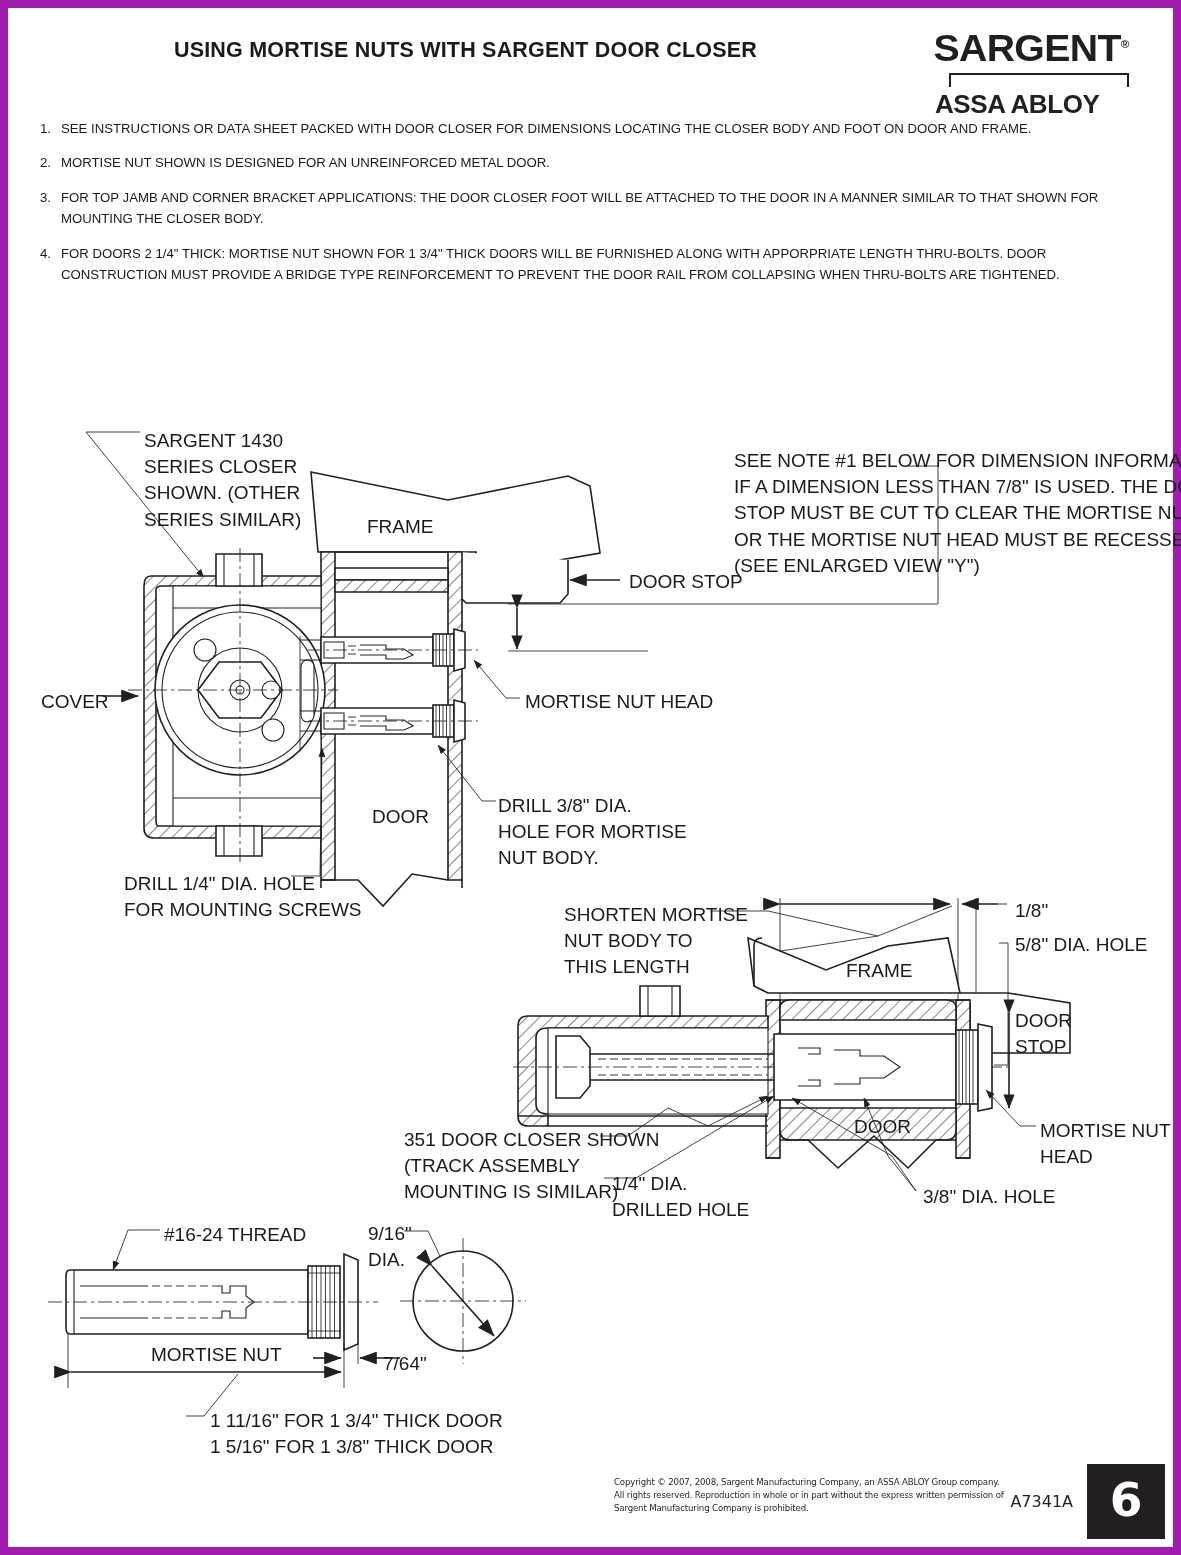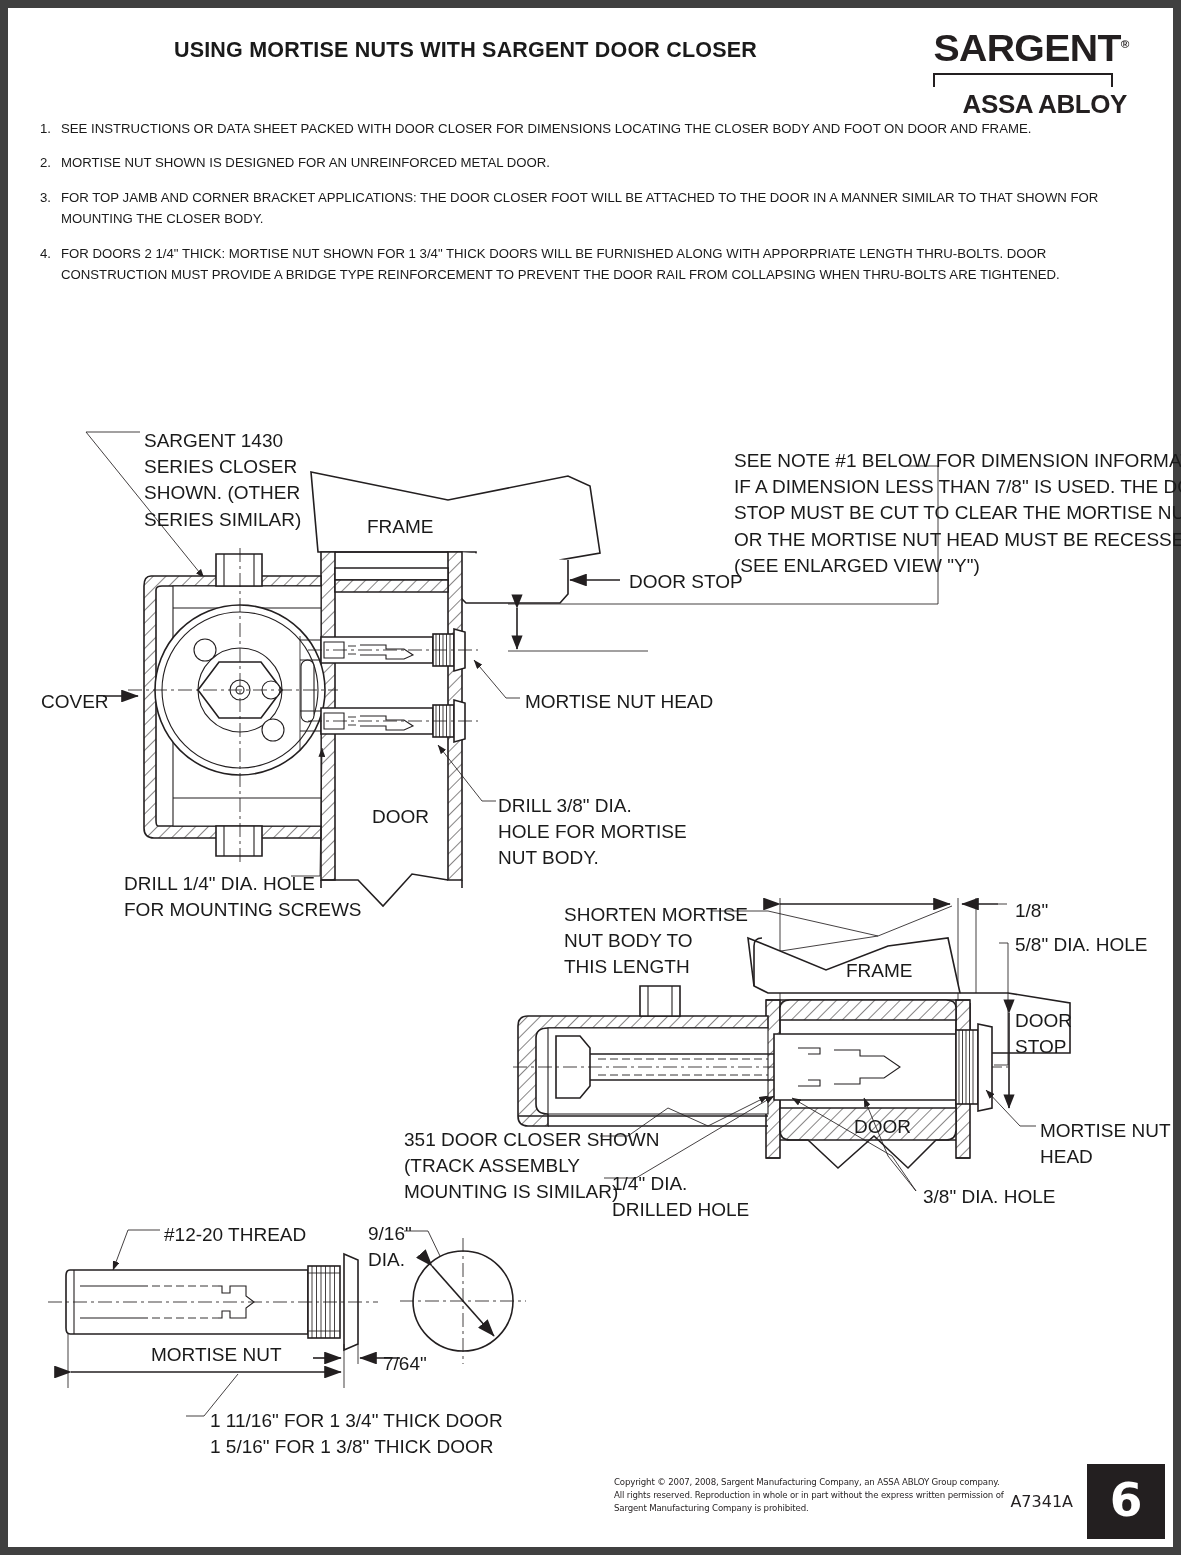--- a/index.html
+++ b/index.html
@@ -5,34 +5,34 @@
   html,body{margin:0;padding:0;background:#ffffff;}
   body{
     width:1181px;height:1555px;
     font-family:"Liberation Sans", sans-serif;
     color:#1a1a1a;
     position:relative;
     overflow:hidden;
   }
   #page{
     position:absolute;inset:0;
-    border:8px solid #404040;
+    border:8px solid #a21caf;
     box-sizing:border-box;
     background:#fff;
   }
   .abs{position:absolute;}
 
   
   #title{
     left:0;right:0;top:30px;
     text-align:center;
     font-size:21.5px;font-weight:bold;letter-spacing:.2px;
     padding-right:250px;
   }
-  #logo-block{ right:50px; top:22px; width:200px; text-align:right;}
+  #logo-block{ right:34px; top:22px; width:200px; text-align:left;}
   #logo-sargent{
     font-size:37px;font-weight:bold;letter-spacing:-0.6px;
     transform:scaleX(1.06);transform-origin:center;
     line-height:1;color:#231f20;
     display:inline-block;position:relative;
   }
   #logo-sargent .reg{font-size:11px;vertical-align:super;font-weight:bold;}
   #logo-bracket{
     margin:6px auto 0;width:176px;height:12px;
     border:2px solid #231f20;border-top:none;
@@ -413,21 +413,21 @@
 
     <g>
       <circle class="ln w15 fillw" cx="455" cy="1293" r="50"></circle>
       <path class="ctr" d="M392 1293 L518 1293"></path>
       <path class="ctr" d="M455 1230 L455 1356"></path>
       <path class="ln w15" d="M424 1258 L486 1328" marker-start="url(#ar)" marker-end="url(#ar)"></path>
       <path class="ln thin" d="M396 1223 L420 1223 L432 1248"></path>
     </g>
   </svg>
 
-  <div class="abs lbl" style="left:156px;top:1214px;">#12-20 THREAD</div>
+  <div class="abs lbl" style="left:156px;top:1214px;">#16-24 THREAD</div>
   <div class="abs lbl" style="left:143px;top:1334px;">MORTISE NUT</div>
   <div class="abs lbl" style="left:360px;top:1213px;">9/16"
 DIA.</div>
   <div class="abs lbl" style="left:375px;top:1343px;">7/64"</div>
   <div class="abs lbl" style="left:202px;top:1400px;">1 11/16" FOR 1 3/4" THICK DOOR
 1 5/16" FOR 1 3/8" THICK DOOR
 (SEE NOTE #4 FOR 2 1/4" THICK DOORS)</div>
 
   <div class="abs" id="footer">
     <div class="abs" id="footer-copy" style="white-space:pre;">Copyright © 2007, 2008, Sargent Manufacturing Company, an ASSA ABLOY Group company.

